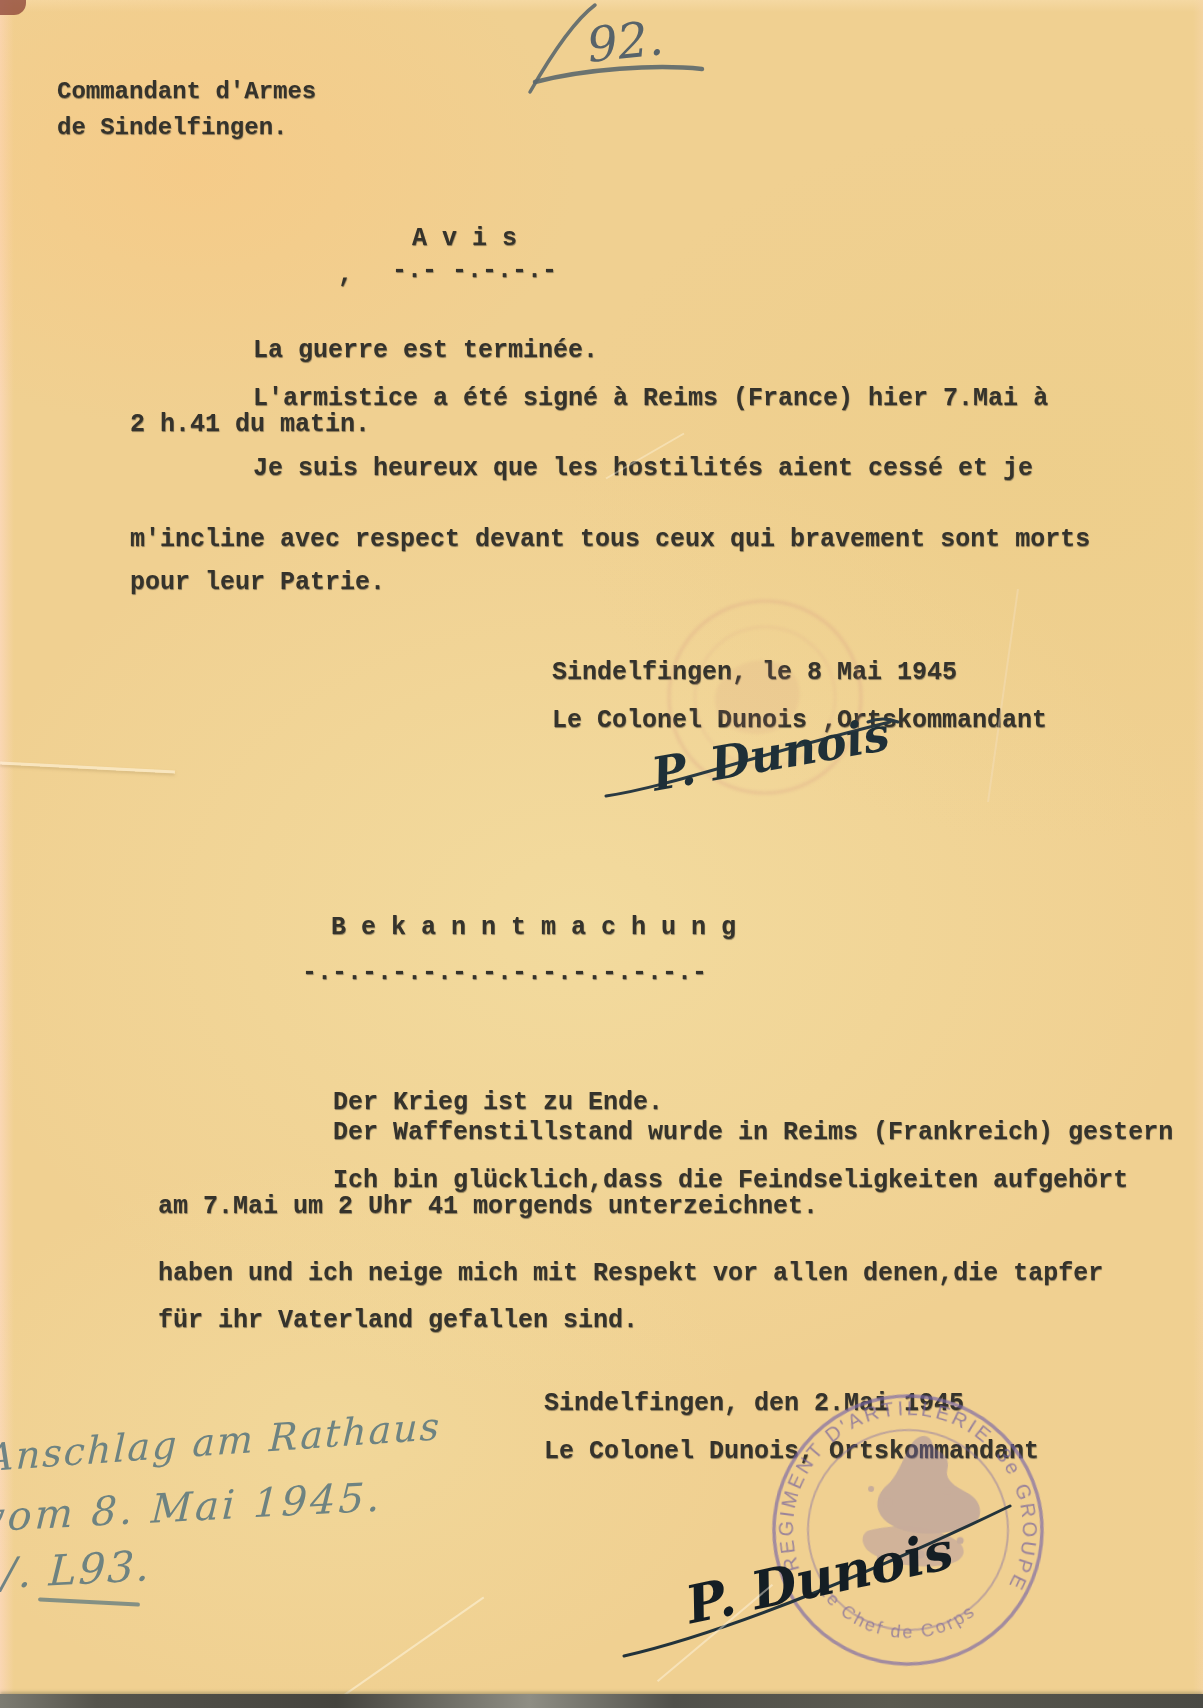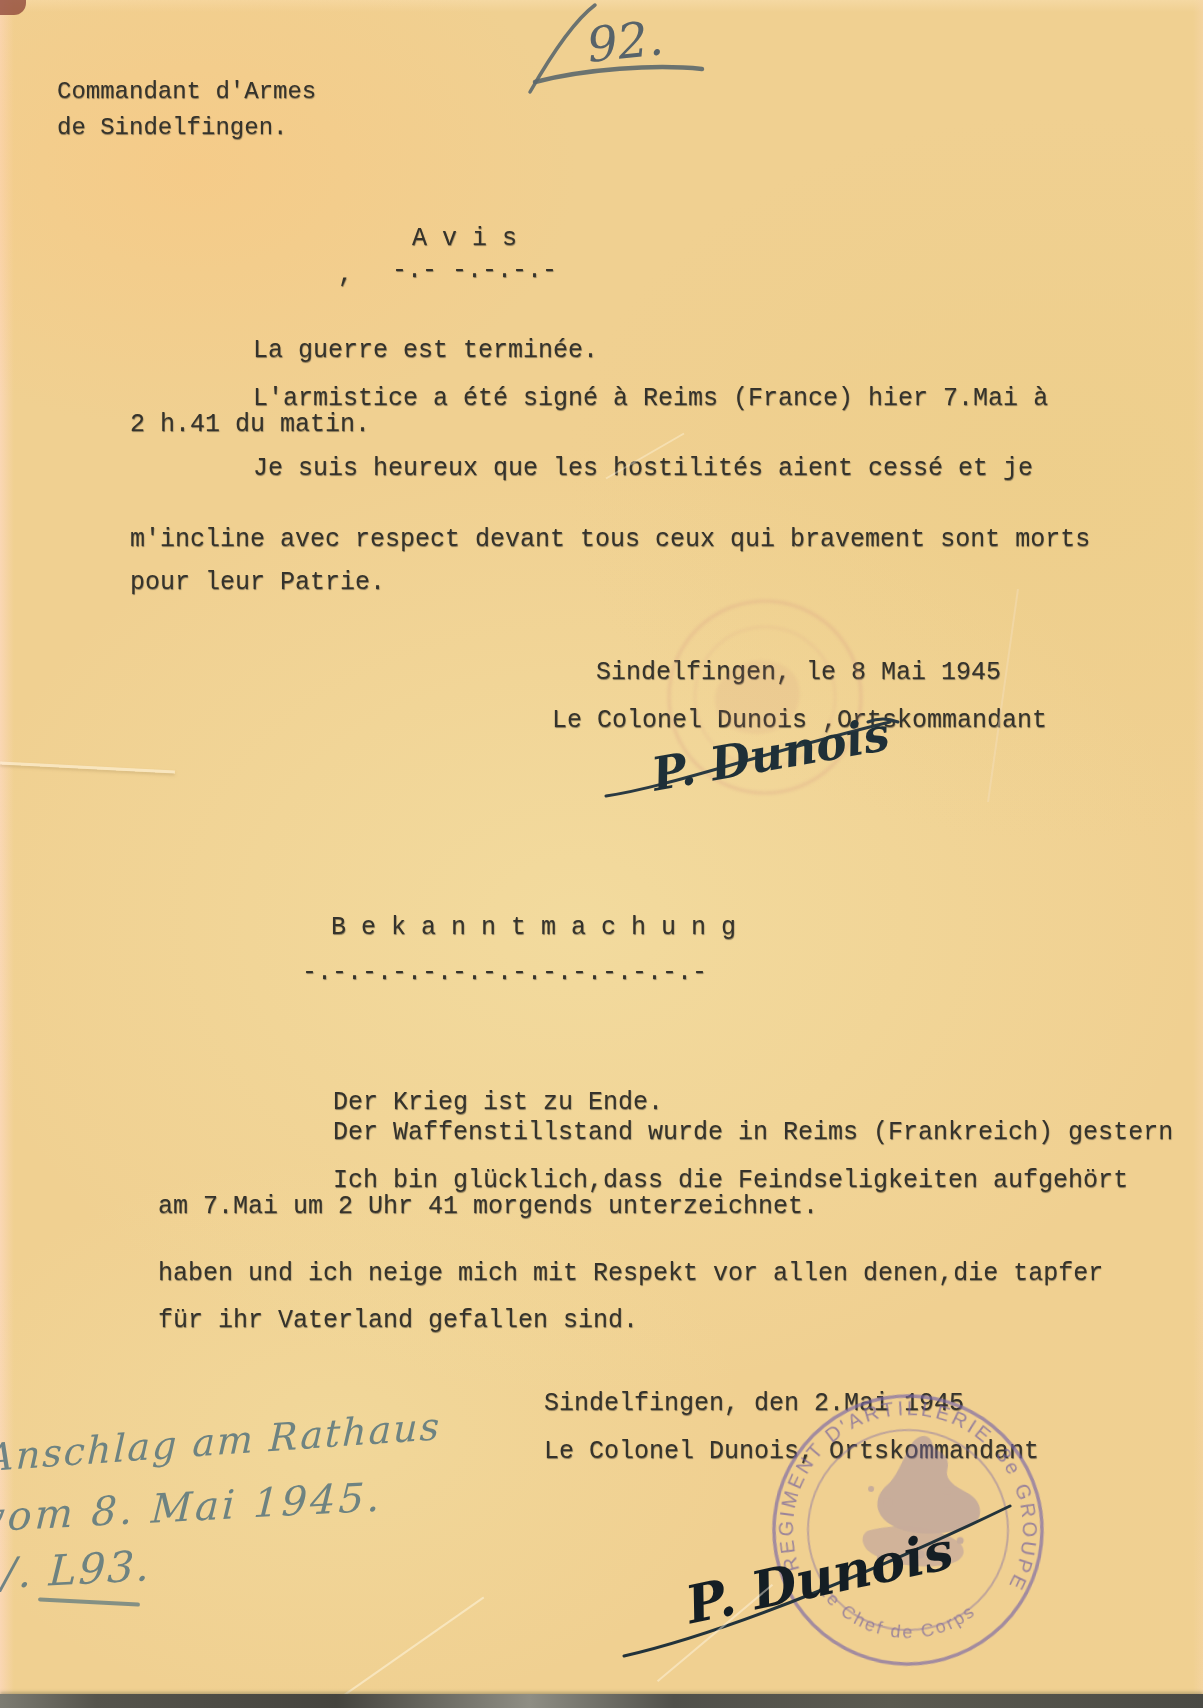--- a/index.html
+++ b/index.html
@@ -15,21 +15,21 @@
       radial-gradient(ellipse 640px 430px at 28% 84%, rgba(243,226,166,0.4), transparent 65%),
       radial-gradient(ellipse 500px 380px at 92% 88%, rgba(240,208,146,0.5), transparent 60%),
       linear-gradient(90deg, rgba(252,216,186,0.85) 0px, rgba(252,216,186,0) 14px),
       linear-gradient(270deg, rgba(246,214,170,0.6) 0px, rgba(246,214,170,0) 10px),
       linear-gradient(180deg, rgba(250,225,180,0.5) 0px, rgba(250,225,180,0) 12px);
     font-family:"Liberation Sans", sans-serif;
   }
   .tw{
     position:absolute;
     font-family:"Liberation Mono", monospace;
-    font-weight:400;
+    font-weight:700;
     font-size:25px;
     line-height:1;
     color:#35332c;
     white-space:pre;
     text-shadow:0.4px 0.6px 0.9px rgba(55,50,38,0.55);
   }
   .tw-small{font-size:24px;}
   .hand{
     position:absolute;
     font-family:"DejaVu Serif", serif;
@@ -71,21 +71,21 @@
   <div class="tw" style="left:338px;top:262px;">,</div>
   <div class="tw" style="left:392px;top:258px;">-.- -.-.-.-</div>
 
   <div class="tw" style="left:253px;top:338px;">La guerre est terminée.</div>
   <div class="tw" style="left:253px;top:386px;text-align:center;">L'armistice a été signé à Reims (France) hier 7.Mai à</div>
   <div class="tw" style="left:130px;top:412px;">2 h.41 du matin.</div>
   <div class="tw" style="left:253px;top:456px;">Je suis heureux que les hostilités aient cessé et je</div>
   <div class="tw" style="left:130px;top:527px;">m'incline avec respect devant tous ceux qui bravement sont morts</div>
   <div class="tw" style="left:130px;top:570px;">pour leur Patrie.</div>
 
-  <div class="tw" style="left:552px;top:660px;margin-left:44px;">Sindelfingen, le 8 Mai 1945</div>
+  <div class="tw" style="left:552px;top:660px;">Sindelfingen, le 8 Mai 1945</div>
   <div class="tw" style="left:552px;top:708px;">Le Colonel Dunois ,Ortskommandant</div>
 
   <svg style="left:660px;top:592px;filter:blur(1.4px);" width="210" height="210" viewBox="0 0 210 210">
     <circle cx="105" cy="105" r="96" stroke="#d89a85" stroke-width="3" fill="none" opacity="0.3"></circle>
     <circle cx="105" cy="105" r="70" stroke="#d89a85" stroke-width="2" fill="none" opacity="0.2"></circle>
     <path d="M70,80 c20,-18 55,-14 66,6 c10,20 -2,48 -26,54 c-24,6 -50,-4 -54,-24 c-3,-16 2,-26 14,-36z" fill="#d08f7c" opacity="0.12"></path>
   </svg>
 
   <svg style="left:598px;top:692px;" width="310" height="125" viewBox="0 0 310 125">
     <path d="M8,104 C70,95 160,62 292,30 M270,30 C280,26 290,26 300,30" stroke="#2a3a42" stroke-width="3" fill="none" stroke-linecap="round"></path>

